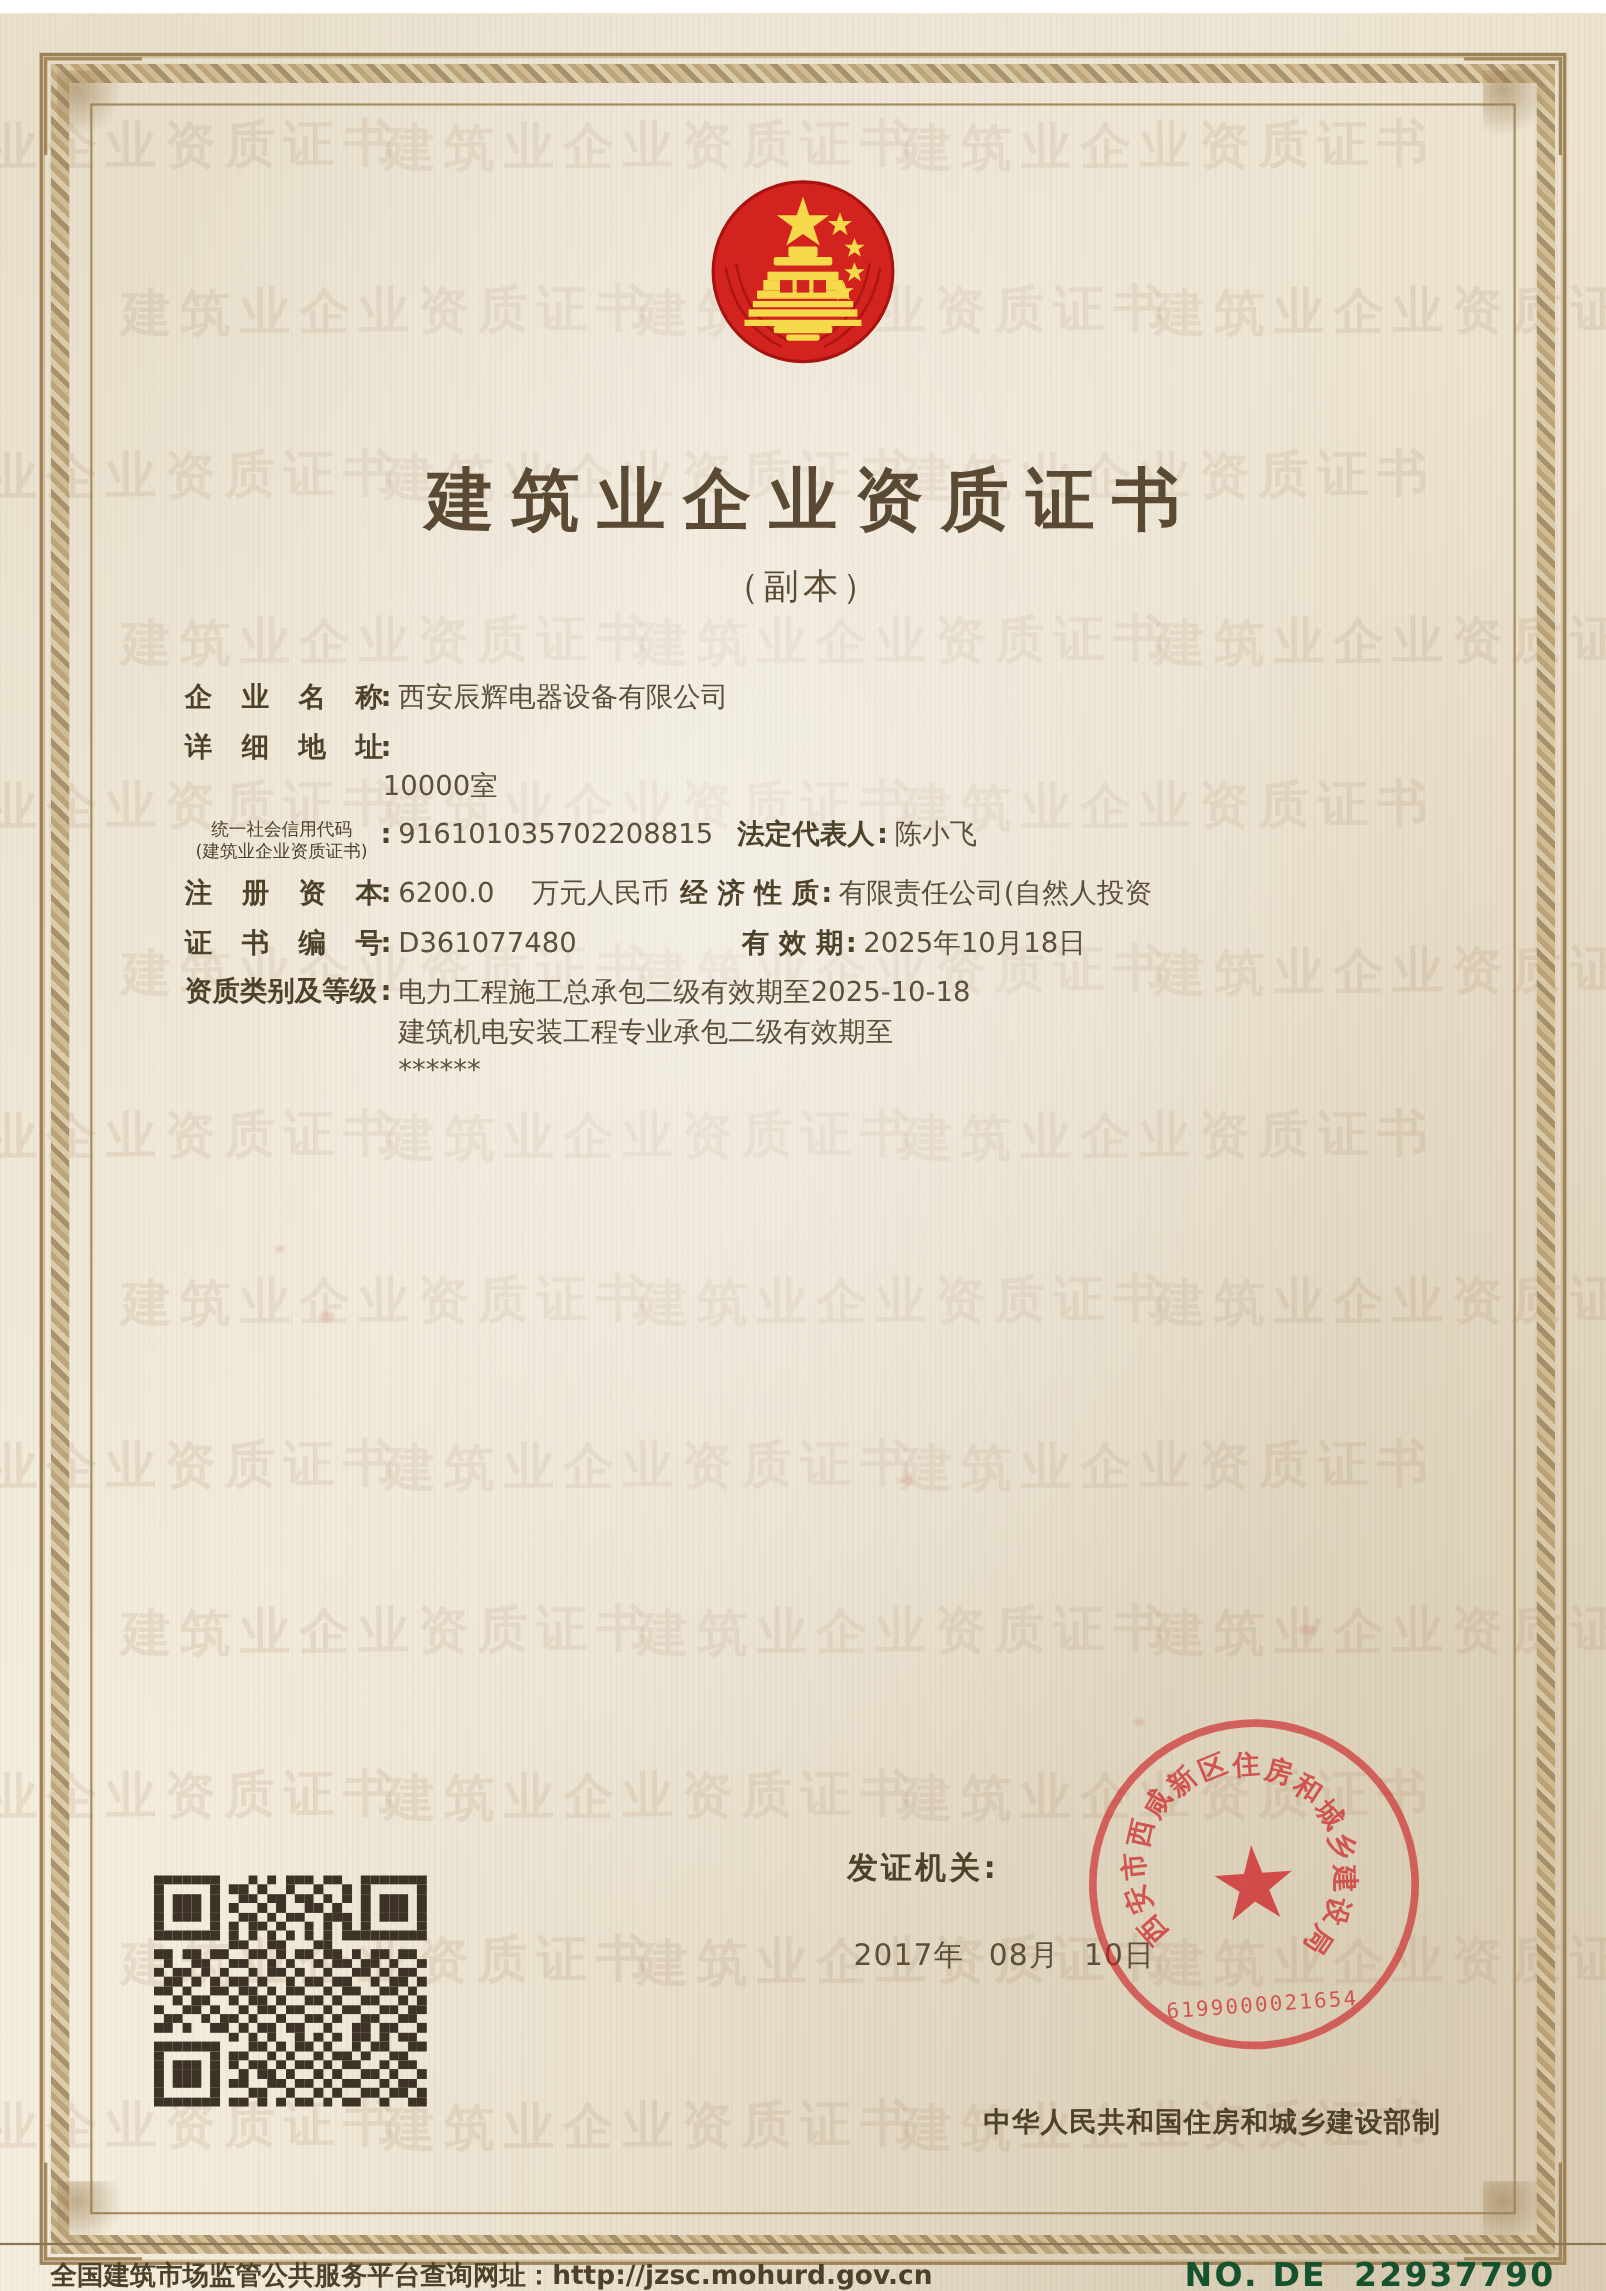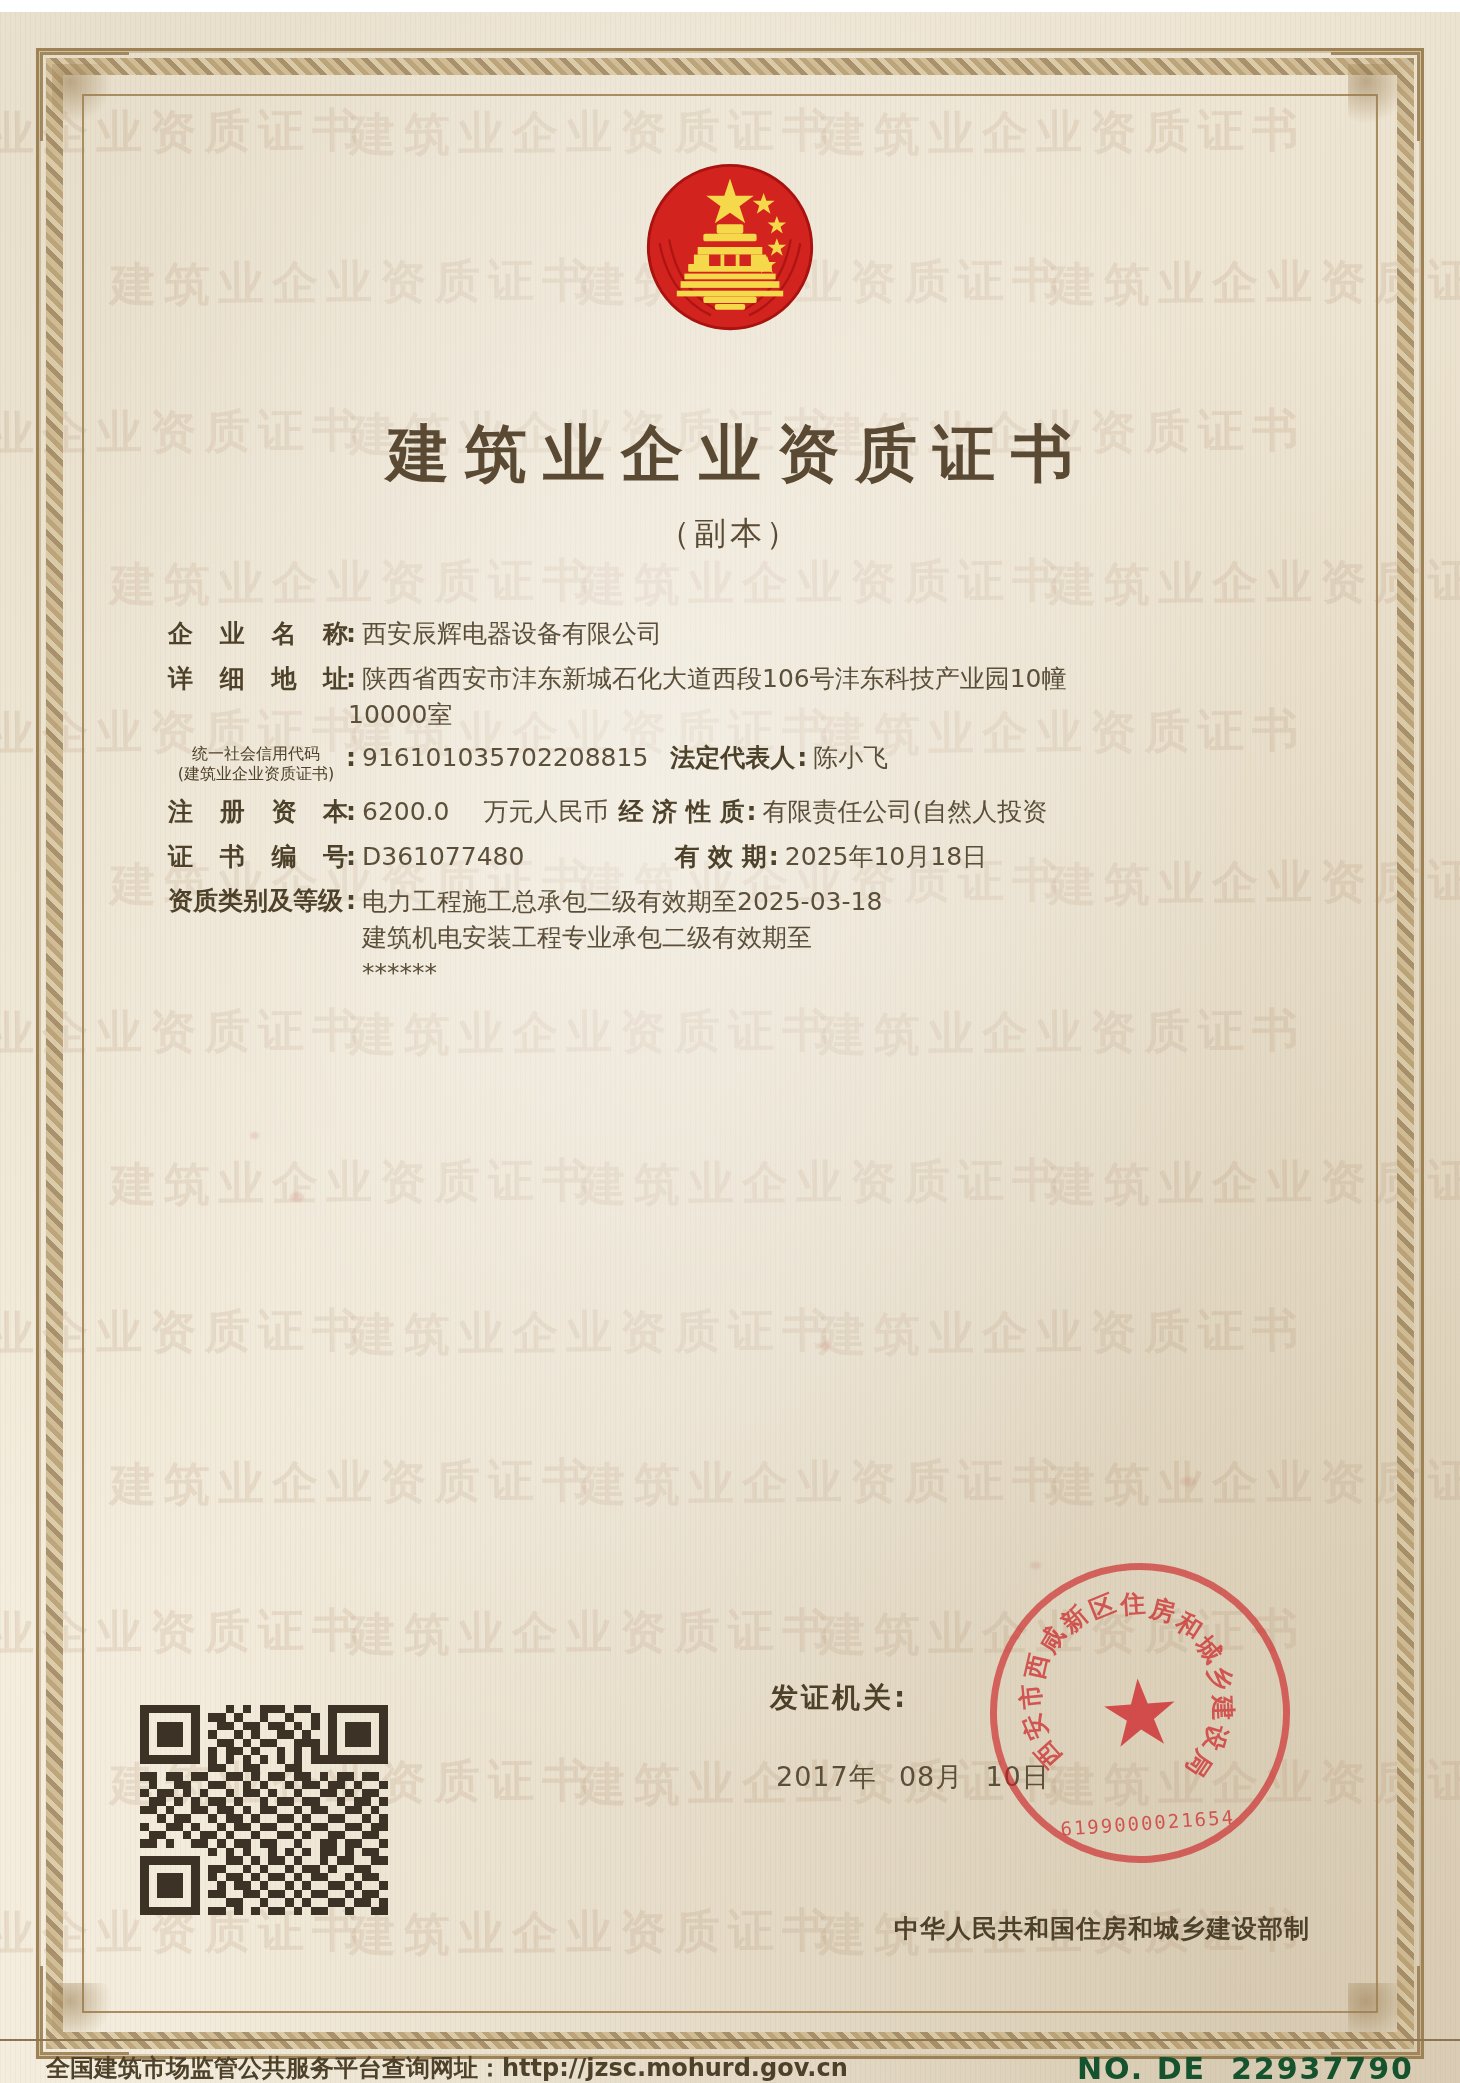--- a/index.html
+++ b/index.html
@@ -501,21 +501,20 @@
 
     <div class="row">
       <div class="lab w-name sp">企 业 名 称</div>
       <div class="colon">:</div>
       <div class="val">西安辰辉电器设备有限公司</div>
     </div>
 
     <div class="row">
       <div class="lab w-addr sp">详 细 地 址</div>
       <div class="colon">:</div>
-      <div class="val">陕西省西安市沣东新城石化大道西段106号沣东科技产业园10幢</div>
     </div>
     <div class="addr-cont">10000室</div>
 
     <div class="row">
       <div class="lab-2line w-code">
         <div>统一社会信用代码</div>
         <div>(建筑业企业资质证书)</div>
       </div>
       <div class="colon">:</div>
       <div class="val">916101035702208815</div>
@@ -540,21 +539,21 @@
       <div class="val">D361077480</div>
       <div class="inline-lab" style="padding-left:150px;">有    效    期</div>
       <div class="colon">:</div>
       <div class="val">2025年10月18日</div>
     </div>
 
     <div class="row">
       <div class="lab w-qual">资质类别及等级</div>
       <div class="colon">:</div>
       <div class="qual-lines">
-        <div>电力工程施工总承包二级有效期至2025-03-18</div>
+        <div>电力工程施工总承包二级有效期至2025-10-18</div>
         <div>建筑机电安装工程专业承包二级有效期至</div>
         <div>******</div>
       </div>
     </div>
 
   </div>
 
   <div class="qr">
     <div class="qrgrid" id="qrgrid">
         <i></i>

